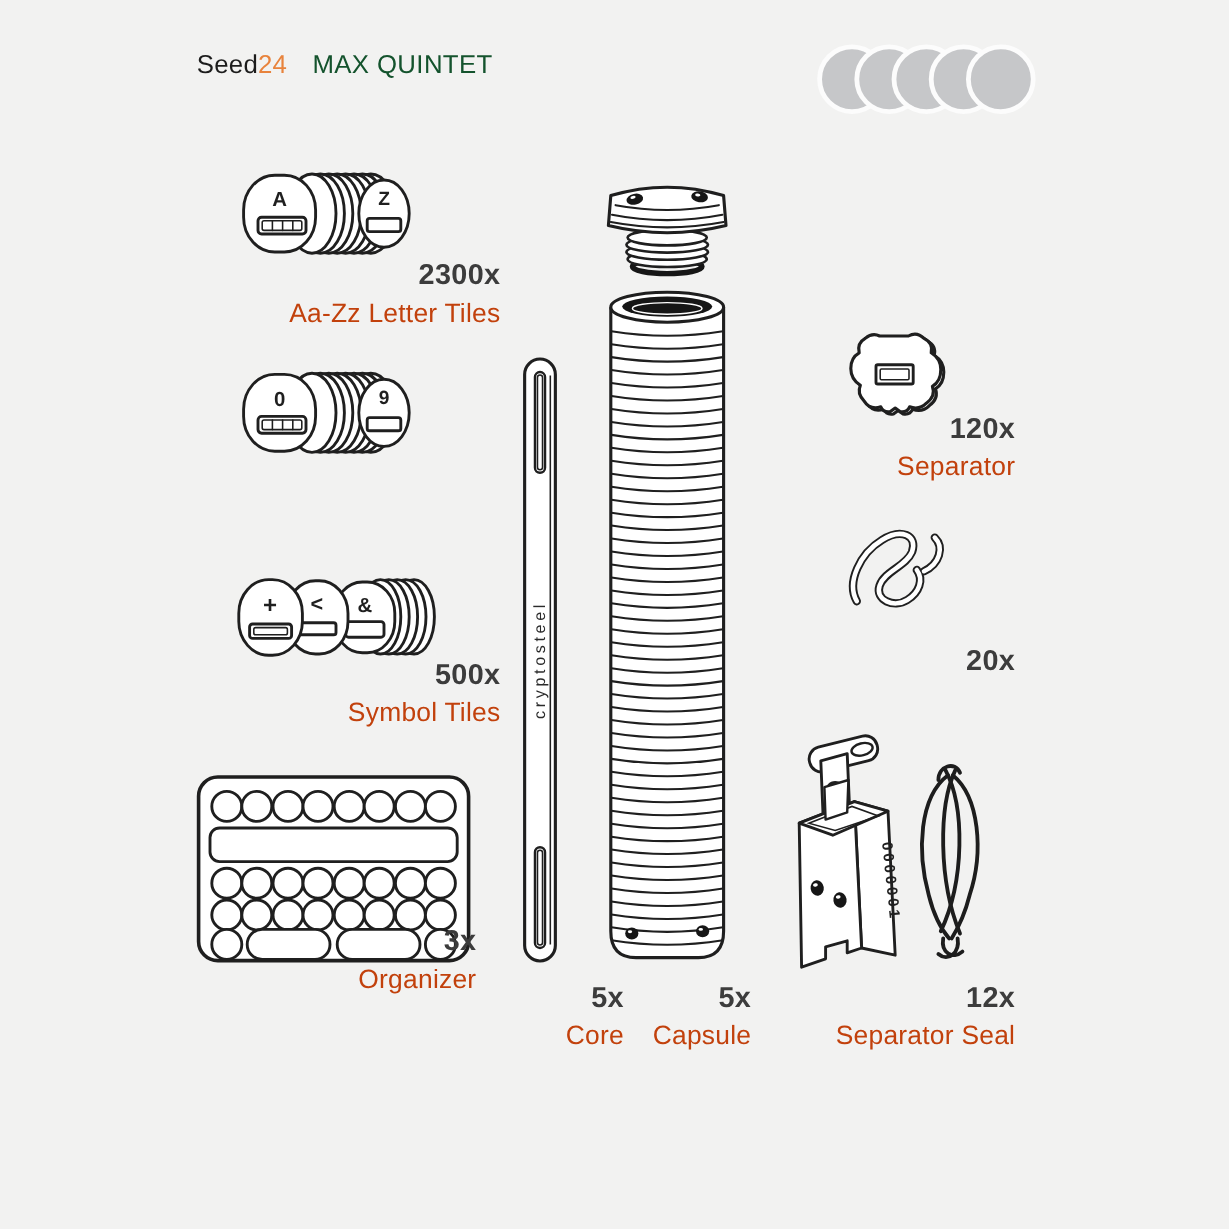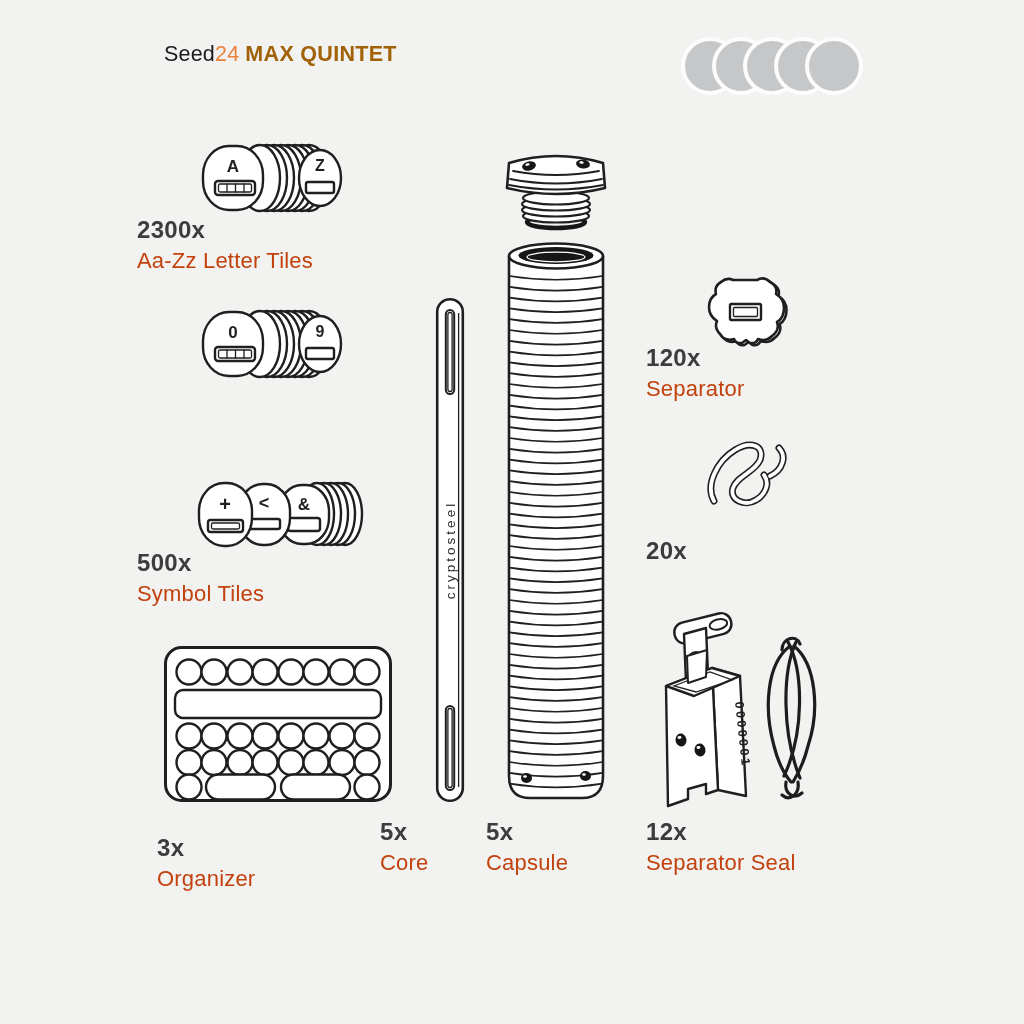--- a/index.html
+++ b/index.html
@@ -2,27 +2,27 @@
 <html><head>
 <meta charset="utf-8">
 <style>
   html,body{margin:0;padding:0}
   body{font-family:"Liberation Sans",sans-serif;background:#f2f2f1}
   .canvas{position:relative;width:1024px;height:1024px;background:#f2f2f1;overflow:hidden}
   .abs{position:absolute}
   
   .brand{position:absolute;left:164px;top:42px;font-size:21.5px;color:#1c1c1c;letter-spacing:.2px;white-space:nowrap}
   .brand .num{font-weight:400}
-  .brand .sfx{font-weight:700;color:#a16207;margin-left:6px;letter-spacing:.3px}
+  .brand .sfx{font-weight:400;color:#14532d;margin-left:21px;letter-spacing:.3px}
   
   .dots{position:absolute;left:681px;top:37px;display:flex}
   .dot{width:50px;height:50px;border-radius:50%;background:#c6c7c9;border:4px solid #fcfcfc}
   .dot+.dot{margin-left:-27px}
   
-  .cap-text{position:absolute;text-align:left}
+  .cap-text{position:absolute;text-align:right}
   .qty{font-weight:700;font-size:24px;color:#3c3c3c;letter-spacing:.3px;line-height:28px}
   .lbl{font-weight:400;font-size:22px;color:#c2410c;letter-spacing:.2px;line-height:28px;margin-top:3px}
   
   svg{overflow:visible;display:block}
   .fw{fill:#ffffff;stroke:#1f1f1f;stroke-width:2.4;stroke-linejoin:round}
   .fw2{fill:#ffffff;stroke:#1f1f1f;stroke-width:2.6;stroke-linejoin:round}
   .thin{fill:none;stroke:#1f1f1f;stroke-width:1.3}
   .ln{fill:none;stroke:#1f1f1f;stroke-width:1.8;stroke-linecap:round}
   .dk{fill:#161616;stroke:none}
   .gl{fill:#1f1f1f;font-weight:700;text-anchor:middle;font-family:"Liberation Sans",sans-serif}
@@ -163,21 +163,21 @@
           <circle cx="153" cy="117.5" r="12.5"></circle>
           <circle cx="179" cy="117.5" r="12.5"></circle>
           <circle cx="204" cy="117.5" r="12.5"></circle>
         <circle cx="26" cy="142" r="12.5"></circle>
         <rect x="43" y="129.5" width="69" height="25" rx="12.5"></rect>
         <rect x="118" y="129.5" width="69" height="25" rx="12.5"></rect>
         <circle cx="204" cy="142" r="12.5"></circle>
       </g>
     </svg>
   </div>
-  <div class="cap-text" style="left:157px;top:834px;width:240px">
+  <div class="cap-text" style="left:157px;top:771px;width:240px">
     <div class="qty">3x</div>
     <div class="lbl">Organizer</div>
   </div>
 
   <div class="abs" style="left:435px;top:297px">
     <svg width="30" height="506" viewBox="0 0 30 506">
       <rect class="fw2" x="2.2" y="2.2" width="25.6" height="501.6" rx="12.8"></rect>
       <line class="thin" x1="23.6" y1="16" x2="23.6" y2="490"></line>
       <rect class="fw" x="10.8" y="13" width="8.4" height="84" rx="4.2" style="stroke-width:2"></rect>
       <rect class="thin" x="12.9" y="15.5" width="4.2" height="79" rx="2.1"></rect>

